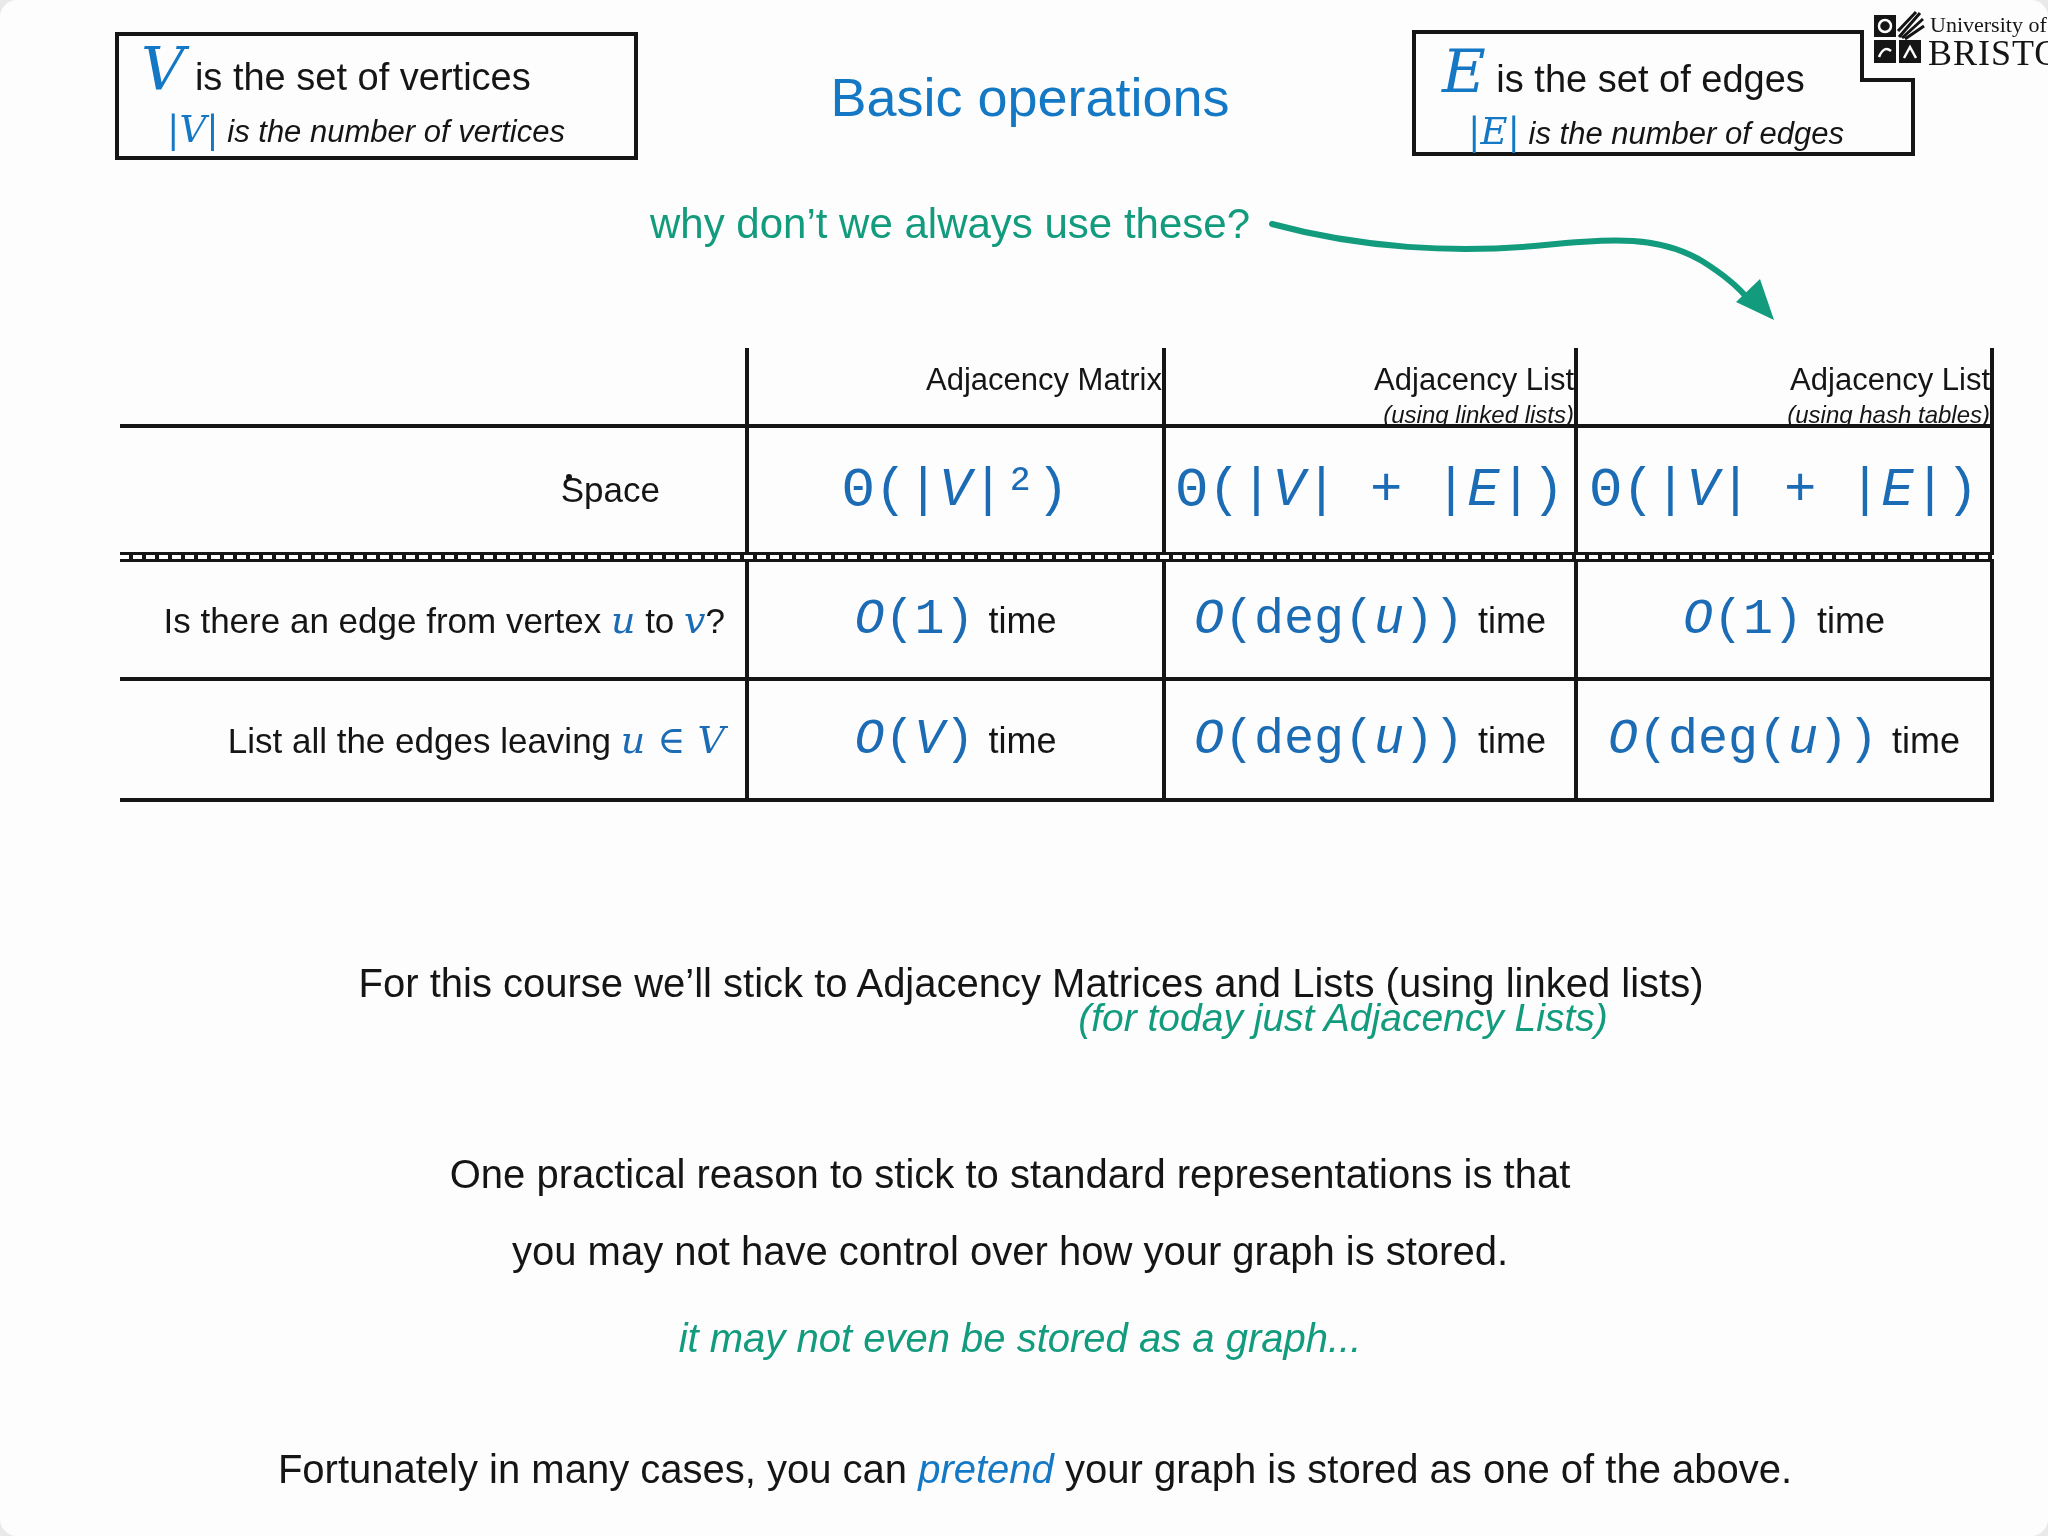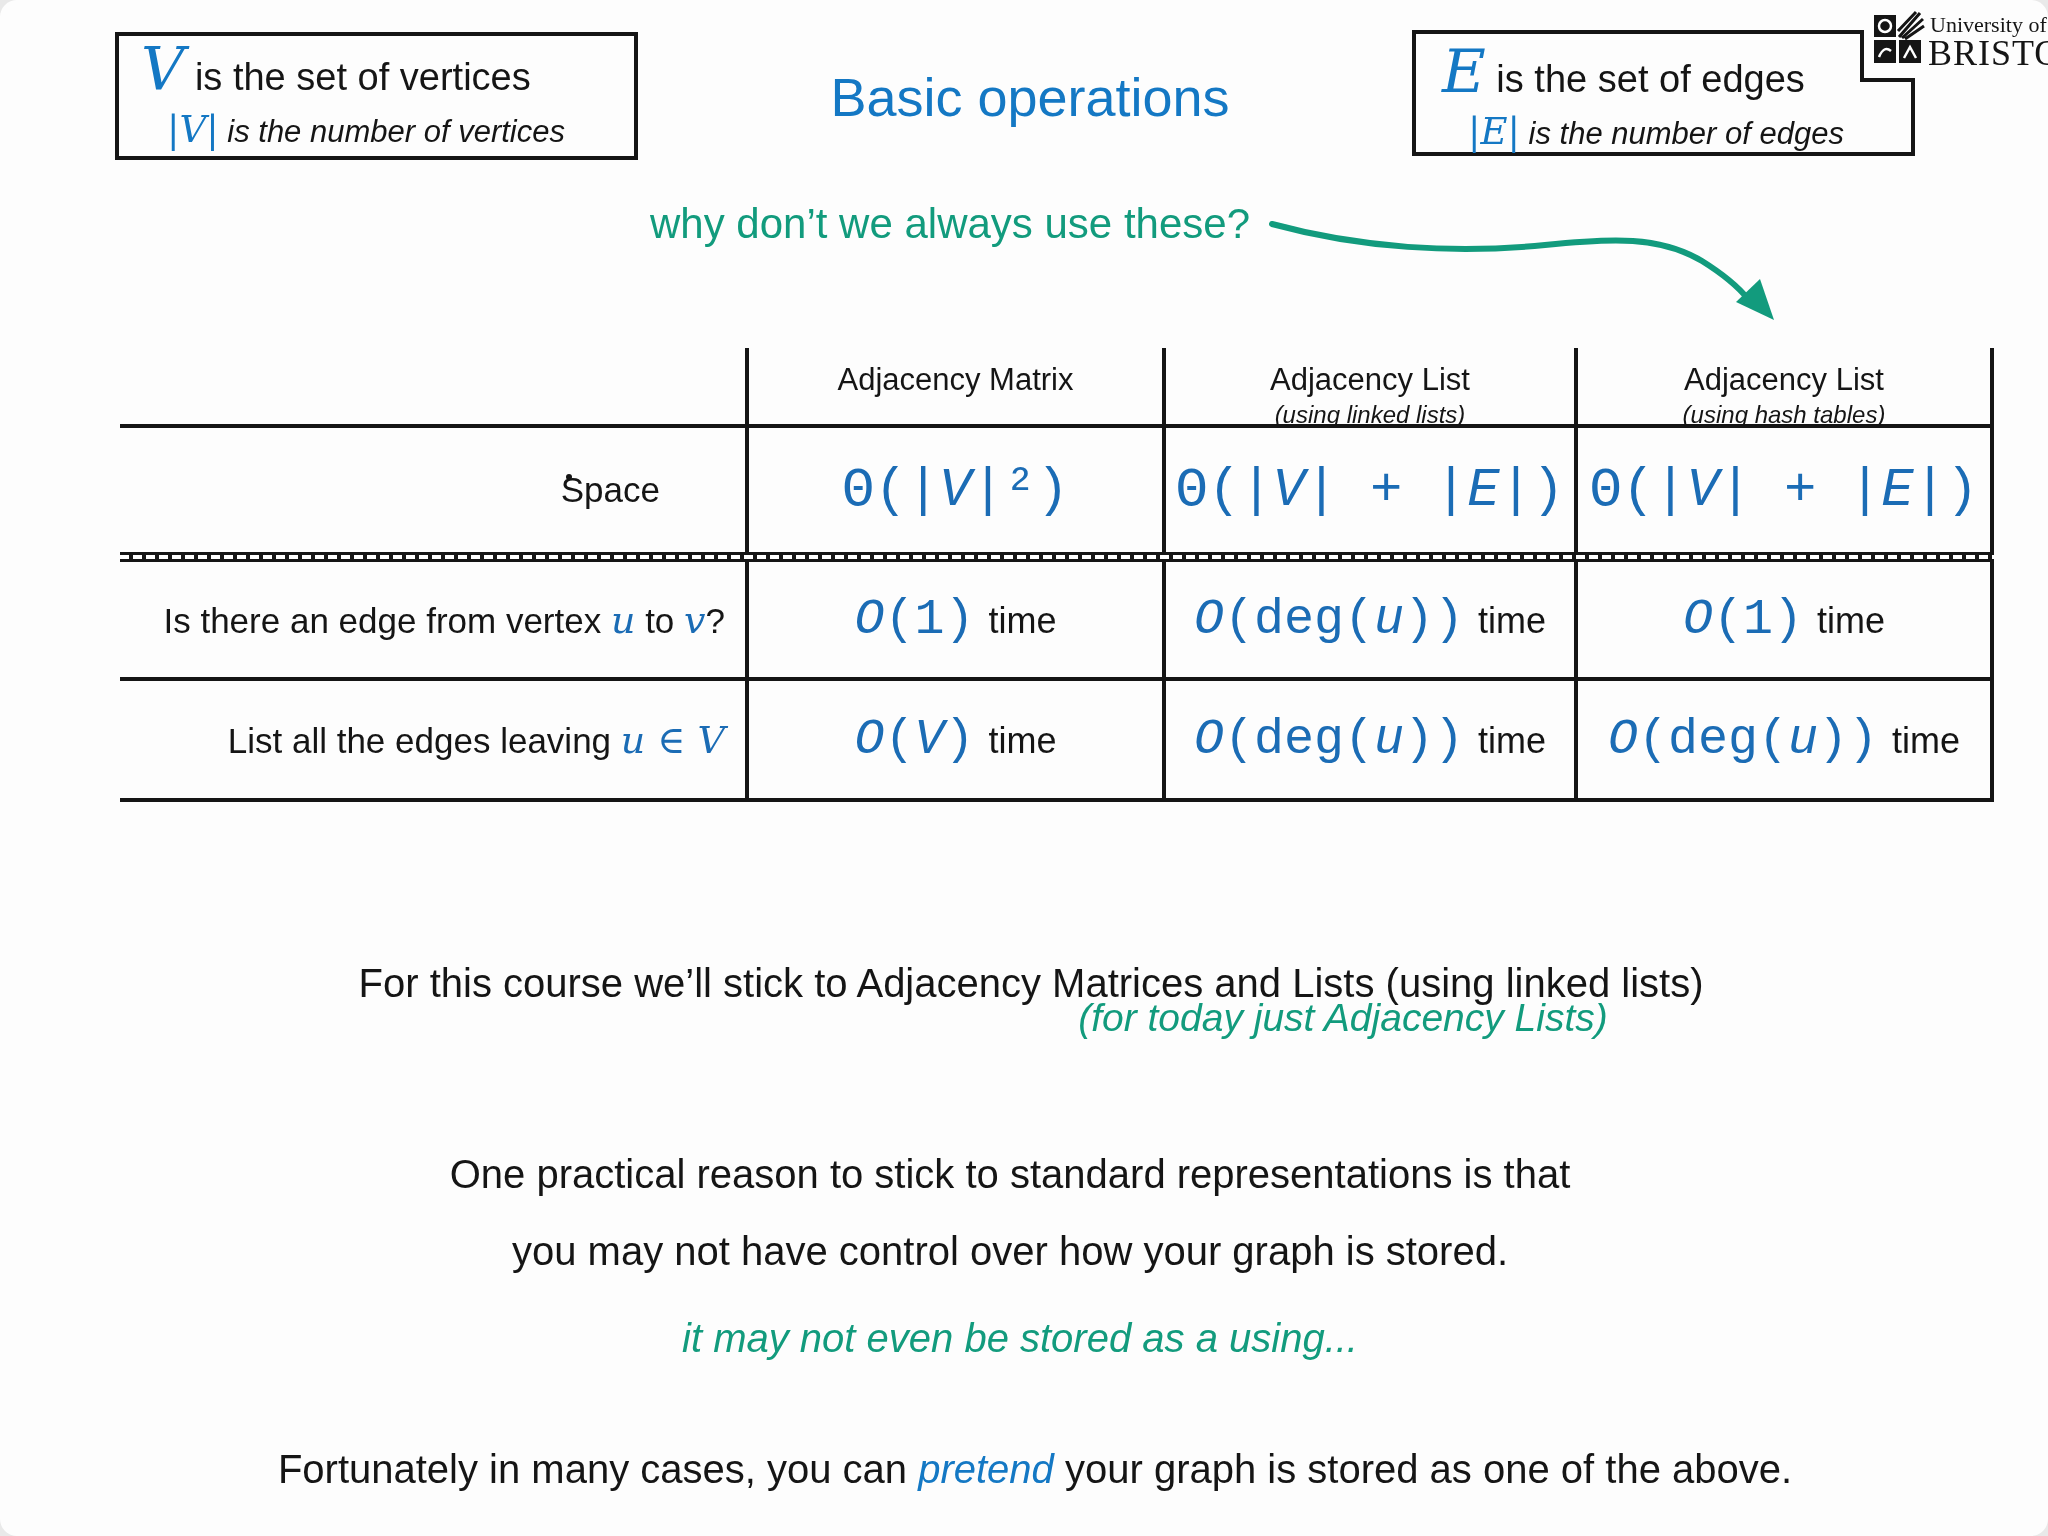--- a/index.html
+++ b/index.html
@@ -33,21 +33,21 @@
   .overlay{position:absolute;left:0;top:0;pointer-events:none;}
 
   
   .optable{position:absolute;left:120px;top:348px;display:grid;
            grid-template-columns:625px 417px 412px 420px;
            grid-template-rows:80px 124px 10px 119px 121px;}
   .cell{box-sizing:border-box;display:flex;align-items:center;justify-content:center;}
   .vline{border-left:4px solid var(--ink);}
   .rend{border-right:4px solid var(--ink);}
   .hsep{border-bottom:4px solid var(--ink);}
-  .head{flex-direction:column;justify-content:flex-start;padding-top:14px;}
+  .head{flex-direction:column;justify-content:flex-start;padding-top:14px;align-items:flex-end;}
   .head-title{font-size:31px;}
   .head-sub{font-size:24px;font-style:italic;margin-top:3px;}
   .lab{justify-content:flex-end;padding-right:20px;font-size:35px;white-space:nowrap;}
   .lab-space{padding-right:85px;}
   .rich-serif em{font-family:"DejaVu Serif",serif;font-style:italic;color:var(--math-blue);font-size:38px;}
   .mwrap{white-space:nowrap;}
   .math{font-family:Liberation Mono, monospace;color:var(--math-blue);font-size:50px;}
   .row-space .math{font-size:54px;}
   .math em{font-style:italic;}
   .suffix{font-size:36px;color:var(--ink);margin-left:14px;font-family:"Liberation Sans",sans-serif;}
@@ -163,16 +163,16 @@
       <span class="mwrap"><span class="math"><em>O</em>(deg(<em>u</em>))</span><span class="suffix">time</span></span>
     </div>
 
     <div class="stray-dot"></div>
   </div>
 
   <div class="note p1">For this course we’ll stick to Adjacency Matrices and Lists (using linked lists)</div>
   <div class="note p1g">(for today just Adjacency Lists)</div>
   <div class="note p2a">One practical reason to stick to standard representations is that</div>
   <div class="note p2b">you may not have control over how your graph is stored.</div>
-  <div class="note p2c">it may not even be stored as a using...</div>
+  <div class="note p2c">it may not even be stored as a graph...</div>
   <div class="note p3 rich">Fortunately in many cases, you can <em>pretend</em> your graph is stored as one of the above.</div>
 
 </div>
 
 </body></html>

